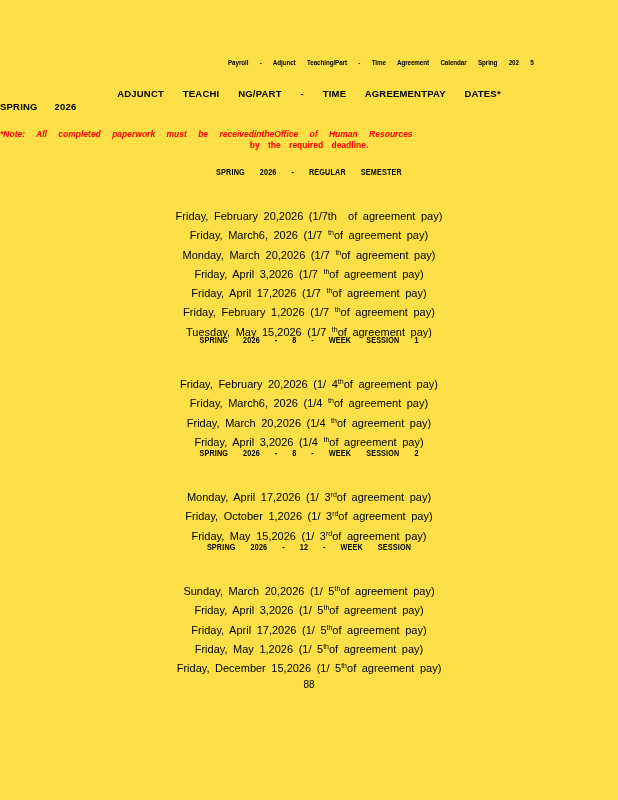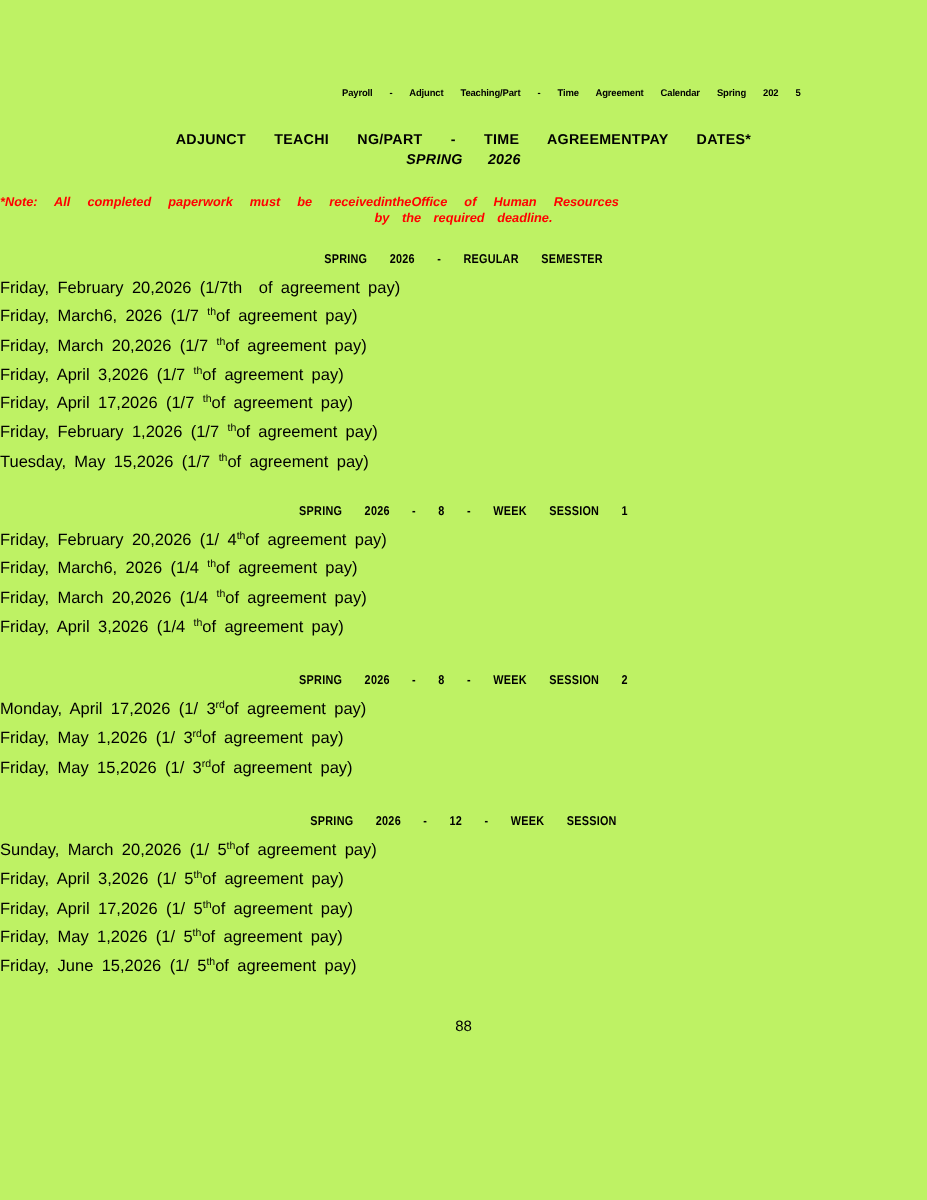--- a/index.html
+++ b/index.html
@@ -1,20 +1,20 @@
 <!DOCTYPE html>
 <html style="--note-color: #ff0000;"><head>
 <meta charset="utf-8">
 <style>
   html, body { margin: 0; padding: 0; background: #ffffff; }
   .page {
     position: relative;
     width: 618px;
     height: 800px;
-    background: #bef264;
+    background: #fde047;
     font-family: "Liberation Sans", sans-serif;
     color: #000000;
     overflow: hidden;
   }
   .running-header {
     position: absolute;
     top: 59px;
     left: 228px;
     font-size: 6.5px;
     font-weight: bold;
@@ -31,45 +31,42 @@
     text-align: center;
     font-weight: bold;
     font-size: 9.5px;
     word-spacing: 16px;
     letter-spacing: 0.2px;
   }
   .title-line2 {
     position: absolute;
     top: 101px;
     left: 0; right: 0;
-    text-align: center;
     font-weight: bold;
     font-size: 9.5px;
     word-spacing: 14px;
     letter-spacing: 0.2px;
-    font-style: italic;
   }
   .note-line1 {
     position: absolute;
     top: 129px;
     left: 0; right: 0;
     color: var(--note-color, #ff0000);
     font-weight: bold;
     font-style: italic;
     font-size: 8.5px;
     word-spacing: 9px;
   }
   .note-line2 {
     position: absolute;
     top: 140px;
     left: 0; right: 0;
     text-align: center;
     color: var(--note-color, #ff0000);
     font-weight: bold;
-    font-style: italic;
     font-size: 8.5px;
     word-spacing: 6px;
   }
   .section-header {
     position: absolute;
     left: 0; right: 0;
     text-align: center;
     font-weight: bold;
     font-size: 8.5px;
     word-spacing: 15px;
@@ -77,23 +74,25 @@
     transform: scaleX(0.85);
     transform-origin: center;
   }
   .sh1 { top: 167px; }
   .sh2 { top: 335px; }
   .sh3 { top: 448px; }
   .sh4 { top: 542px; }
   .dates {
     position: absolute;
     left: 0; right: 0;
+    text-align: center;
     font-size: 11px;
     line-height: 19.3px;
     word-spacing: 2.5px;
+    margin-top: 24px;
   }
   .d1 { top: 183px; }
   .d2 { top: 351px; }
   .d3 { top: 464px; }
   .d4 { top: 558px; }
   .date-line span, .date-line sup { white-space: pre-wrap; }
   .date-line sup {
     font-size: 7px;
     line-height: 0;
     vertical-align: 4px;
@@ -117,46 +116,46 @@
   <div class="title-line1">ADJUNCT TEACHI NG/PART - TIME AGREEMENTPAY DATES*</div>
   <div class="title-line2">SPRING 2026</div>
 
   <div class="note-line1">*Note: All completed paperwork must be receivedintheOffice of Human Resources</div>
   <div class="note-line2">by the required deadline.</div>
 
   <div class="section-header sh1">SPRING 2026 - REGULAR SEMESTER</div>
   <div class="dates d1">
     <div class="date-line"><span>Friday, February 20,2026 (1/7th  of agreement pay)</span><sup></sup><span></span></div>
     <div class="date-line"><span>Friday, March6, 2026 (1/7 </span><sup>th</sup><span>of agreement pay)</span></div>
-    <div class="date-line"><span>Friday, March 20,2026 (1/7 </span><sup>th</sup><span>of agreement pay)</span></div>
+    <div class="date-line"><span>Monday, March 20,2026 (1/7 </span><sup>th</sup><span>of agreement pay)</span></div>
     <div class="date-line"><span>Friday, April 3,2026 (1/7 </span><sup>th</sup><span>of agreement pay)</span></div>
     <div class="date-line"><span>Friday, April 17,2026 (1/7 </span><sup>th</sup><span>of agreement pay)</span></div>
     <div class="date-line"><span>Friday, February 1,2026 (1/7 </span><sup>th</sup><span>of agreement pay)</span></div>
     <div class="date-line"><span>Tuesday, May 15,2026 (1/7 </span><sup>th</sup><span>of agreement pay)</span></div>
   </div>
 
   <div class="section-header sh2">SPRING 2026 - 8 - WEEK SESSION 1</div>
   <div class="dates d2">
     <div class="date-line"><span>Friday, February 20,2026 (1/ 4</span><sup>th</sup><span>of agreement pay)</span></div>
     <div class="date-line"><span>Friday, March6, 2026 (1/4 </span><sup>th</sup><span>of agreement pay)</span></div>
     <div class="date-line"><span>Friday, March 20,2026 (1/4 </span><sup>th</sup><span>of agreement pay)</span></div>
     <div class="date-line"><span>Friday, April 3,2026 (1/4 </span><sup>th</sup><span>of agreement pay)</span></div>
   </div>
 
   <div class="section-header sh3">SPRING 2026 - 8 - WEEK SESSION 2</div>
   <div class="dates d3">
     <div class="date-line"><span>Monday, April 17,2026 (1/ 3</span><sup>rd</sup><span>of agreement pay)</span></div>
-    <div class="date-line"><span>Friday, May 1,2026 (1/ 3</span><sup>rd</sup><span>of agreement pay)</span></div>
+    <div class="date-line"><span>Friday, October 1,2026 (1/ 3</span><sup>rd</sup><span>of agreement pay)</span></div>
     <div class="date-line"><span>Friday, May 15,2026 (1/ 3</span><sup>rd</sup><span>of agreement pay)</span></div>
   </div>
 
   <div class="section-header sh4">SPRING 2026 - 12 - WEEK SESSION</div>
   <div class="dates d4">
     <div class="date-line"><span>Sunday, March 20,2026 (1/ 5</span><sup>th</sup><span>of agreement pay)</span></div>
     <div class="date-line"><span>Friday, April 3,2026 (1/ 5</span><sup>th</sup><span>of agreement pay)</span></div>
     <div class="date-line"><span>Friday, April 17,2026 (1/ 5</span><sup>th</sup><span>of agreement pay)</span></div>
     <div class="date-line"><span>Friday, May 1,2026 (1/ 5</span><sup>th</sup><span>of agreement pay)</span></div>
-    <div class="date-line"><span>Friday, June 15,2026 (1/ 5</span><sup>th</sup><span>of agreement pay)</span></div>
+    <div class="date-line"><span>Friday, December 15,2026 (1/ 5</span><sup>th</sup><span>of agreement pay)</span></div>
   </div>
 
   <div class="page-number">88</div>
 
 </div>
 
 </body></html>

